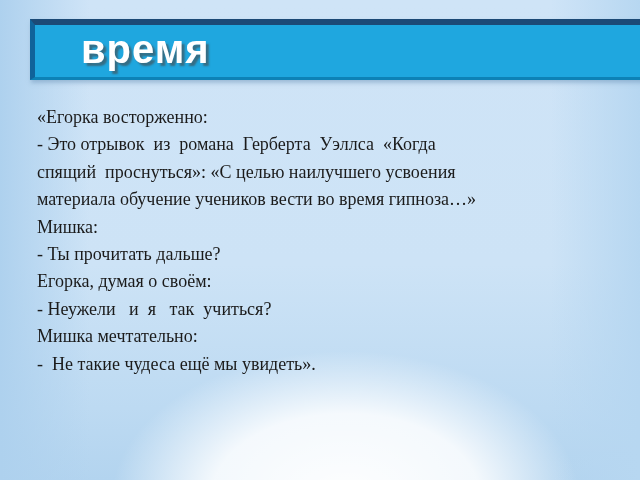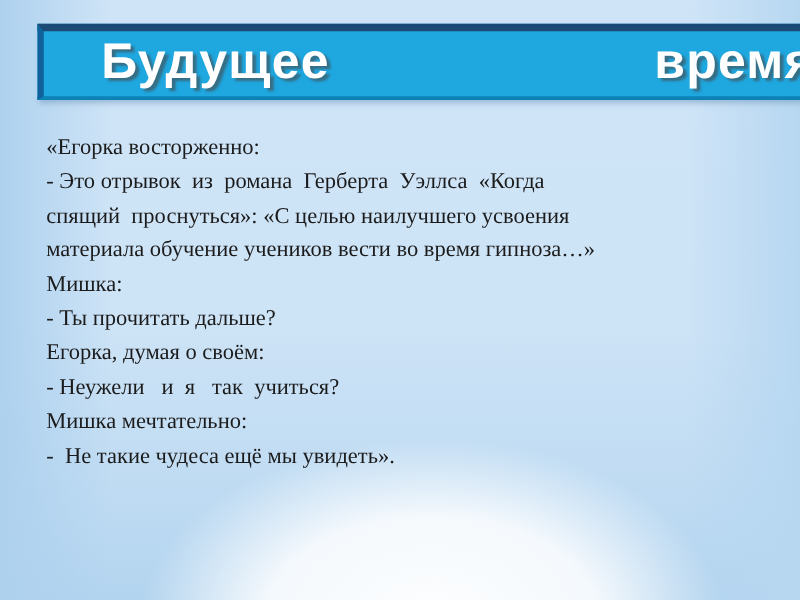--- a/index.html
+++ b/index.html
@@ -69,17 +69,16 @@
   .textblock .u {
     text-decoration-thickness: 1.5px;
     text-underline-offset: 2px;
   }
 </style>
 </head>
 <body>
 
 <div class="slide">
   <div class="banner">
-    <span class="title-word">Будущее</span>
     <span class="title-word">время</span>
   </div>
   <div class="textblock" id="text-block"><div><span>«Егорка восторженно:</span></div><div><span>- Это отрывок  из  романа  Герберта  Уэллса  «Когда</span></div><div><span>спящий  </span><span class="u">проснуться</span><span>»: «С целью наилучшего усвоения</span></div><div><span>материала обучение учеников </span><span class="u">вести </span><span>во время гипноза…»</span></div><div><span>Мишка:</span></div><div><span>- Ты </span><span class="u">прочитать</span><span> дальше?</span></div><div><span>Егорка, думая о своём:</span></div><div><span>- Неужели   и  я   так  </span><span class="u">учиться</span><span>?</span></div><div><span>Мишка мечтательно:</span></div><div><span>-  Не такие чудеса ещё мы </span><span class="u">увидеть</span><span>».</span></div></div>
 </div>
 
 </body></html>

